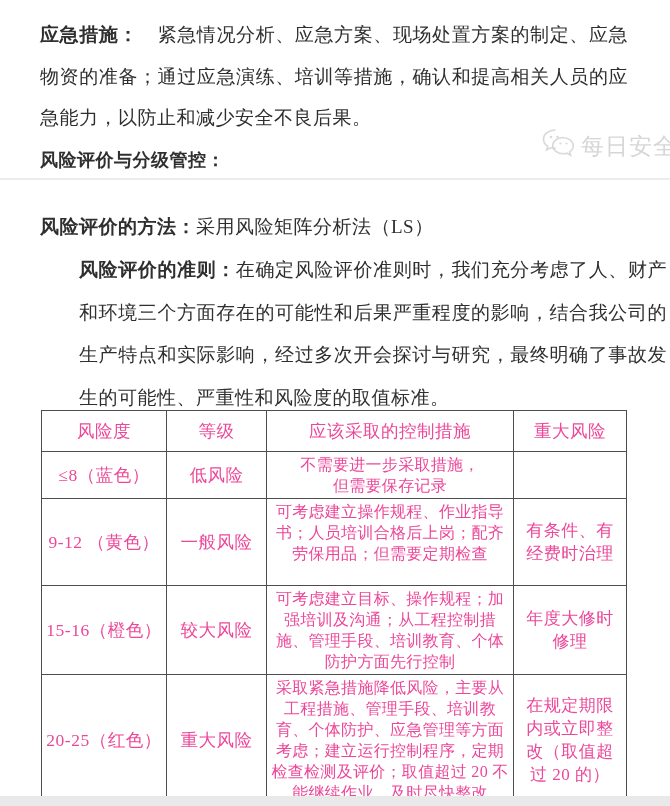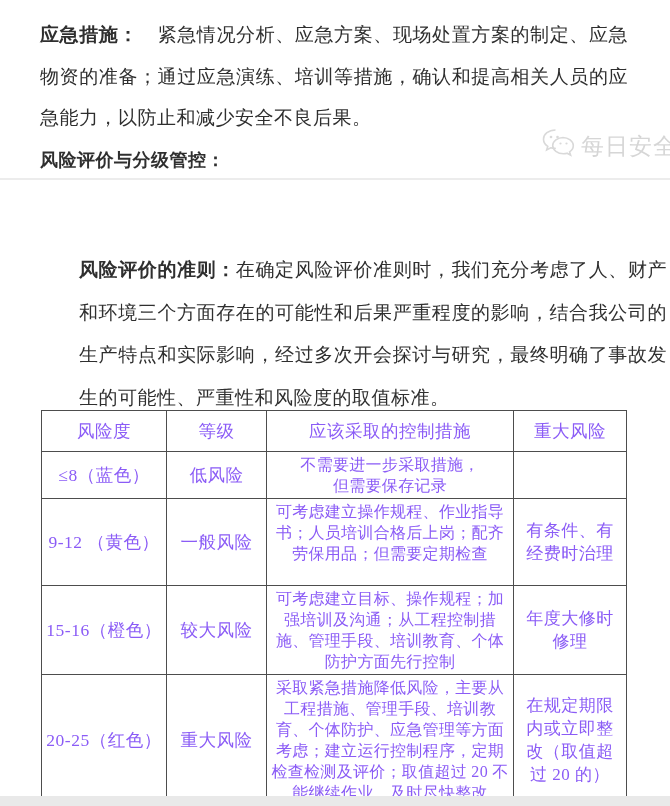--- a/index.html
+++ b/index.html
@@ -45,21 +45,21 @@
     pointer-events:none;
   }
   .watermark svg{flex:0 0 auto;}
 
   
   table.risk{
     position:absolute;left:41px;top:410px;
     border-collapse:collapse;
     table-layout:fixed;
     width:585px;
-    color:#8b5cf6;
+    color:#ec4899;
   }
   table.risk td,table.risk th{
     border:1px solid #4d4d4d;
     font-weight:400;
     padding:2px 4px;
     text-align:center;
     vertical-align:middle;
     overflow:hidden;
   }
   col.c1{width:125px;}
@@ -112,20 +112,23 @@
           <circle cx="19.5" cy="16.5" r="1.1"></circle>
           <circle cx="25.5" cy="16.5" r="1.1"></circle>
         </g>
       </svg>
     </span>
     <span>每日安全</span>
   </div>
 
   <div class="divider"></div>
 
+  <div class="p p2">
+    <span class="b">风险评价的方法：</span><span>采用风险矩阵分析法（LS）</span>
+  </div>
 
   <div class="p p3">
     <span class="b">风险评价的准则：</span><span>在确定风险评价准则时，我们充分考虑了人、财产和环境三个方面存在的可能性和后果严重程度的影响，结合我公司的生产特点和实际影响，经过多次开会探讨与研究，最终明确了事故发生的可能性、严重性和风险度的取值标准。</span>
   </div>
 
   <table class="risk">
     <colgroup>
         <col class="c1">
         <col class="c2">
         <col class="c3">

